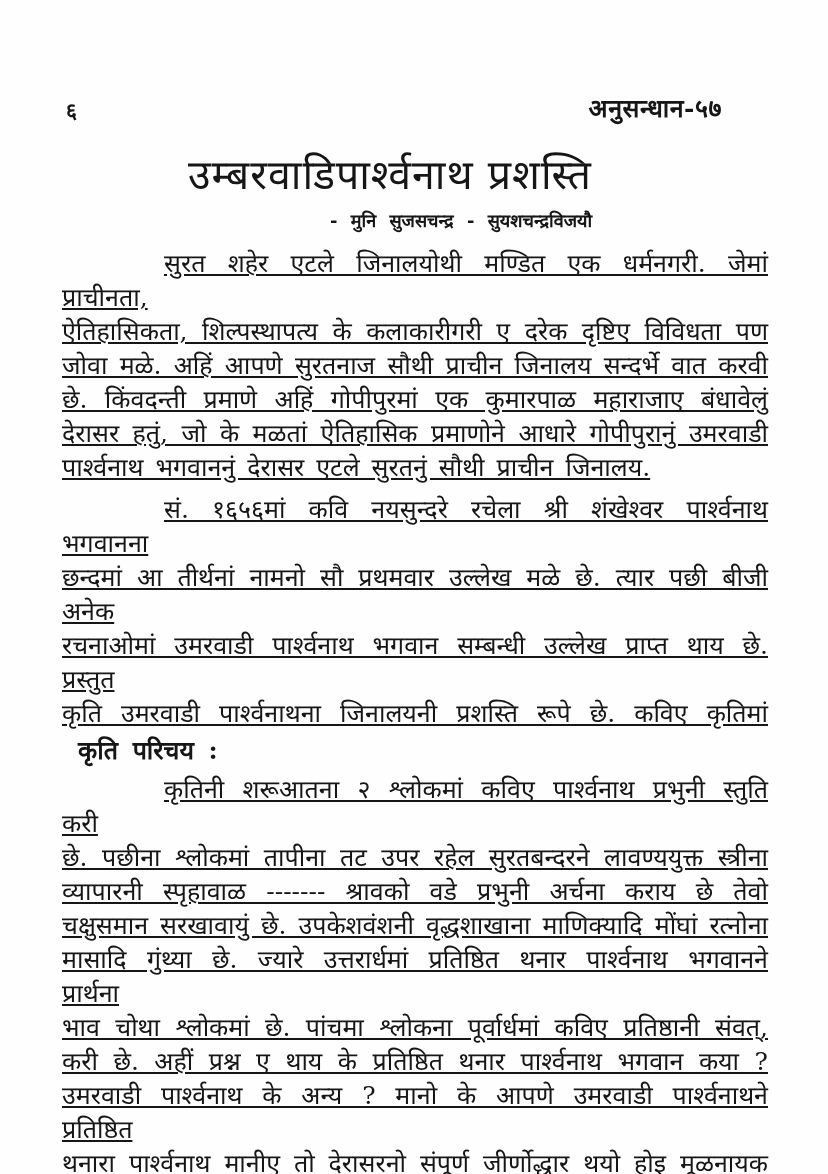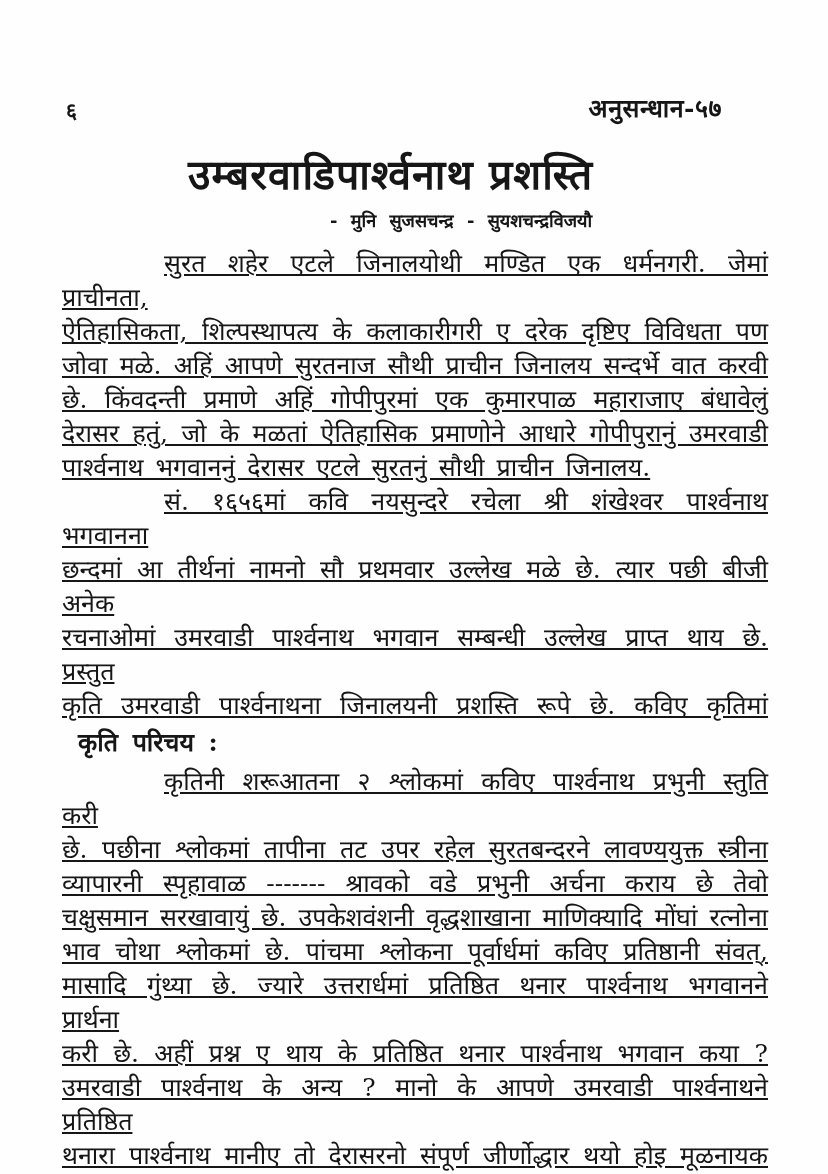--- a/index.html
+++ b/index.html
@@ -33,38 +33,38 @@
   .journal {
     font-size: 25px;
     font-weight: 600;
     line-height: 1;
     letter-spacing: 0.5px;
     margin-top: 20px;
   }
   .title {
     margin: 28px 0 0 188px;
     font-size: 41px;
-    font-weight: 700;
+    font-weight: 400;
     line-height: 1.3;
     letter-spacing: 1px;
     white-space: nowrap;
   }
   .byline {
     margin: 6px 0 0 330px;
     font-size: 18px;
     font-weight: bold;
     word-spacing: 7px;
     white-space: nowrap;
   }
   .bodytext {
     margin: 15px 60px 0 62px;
     font-size: 25px;
   }
   .para { margin: 0; }
-  .para + .para { }
+  .para + .para { margin-top: 8px; }
   .ln {
     line-height: 34px;
     text-align: justify;
     text-align-last: justify;
     word-spacing: 4px;
     white-space: normal;
     text-decoration: underline;
   }
   .ln.end {
     text-align: center;
@@ -111,22 +111,22 @@
       <div class="ln">कृति उमरवाडी पार्श्वनाथना जिनालयनी प्रशस्ति रूपे छे. कविए कृतिमां</div>
     </div>
 
     <h2 class="sechead">कृति परिचय :</h2>
 
     <div class="para">
       <div class="ln indent">कृतिनी शरूआतना २ श्लोकमां कविए पार्श्वनाथ प्रभुनी स्तुति करी</div>
       <div class="ln">छे. पछीना श्लोकमां तापीना तट उपर रहेल सुरतबन्दरने लावण्ययुक्त स्त्रीना</div>
       <div class="ln">व्यापारनी स्पृहावाळ ------- श्रावको वडे प्रभुनी अर्चना कराय छे तेवो</div>
       <div class="ln">चक्षुसमान सरखावायुं छे. उपकेशवंशनी वृद्धशाखाना माणिक्यादि मोंघां रत्नोना</div>
+      <div class="ln">मासादि गुंथ्या छे. ज्यारे उत्तरार्धमां प्रतिष्ठित थनार पार्श्वनाथ भगवानने प्रार्थना</div>
       <div class="ln">भाव चोथा श्लोकमां छे. पांचमा श्लोकना पूर्वार्धमां कविए प्रतिष्ठानी संवत्,</div>
-      <div class="ln">मासादि गुंथ्या छे. ज्यारे उत्तरार्धमां प्रतिष्ठित थनार पार्श्वनाथ भगवानने प्रार्थना</div>
       <div class="ln">करी छे. अहीं प्रश्न ए थाय के प्रतिष्ठित थनार पार्श्वनाथ भगवान कया ?</div>
       <div class="ln">उमरवाडी पार्श्वनाथ के अन्य ? मानो के आपणे उमरवाडी पार्श्वनाथने प्रतिष्ठित</div>
       <div class="ln">थनारा पार्श्वनाथ मानीए तो देरासरनो संपूर्ण जीर्णोद्धार थयो होइ मूळनायक</div>
 
     </div>
 
   </section>
 
 </div>
 

